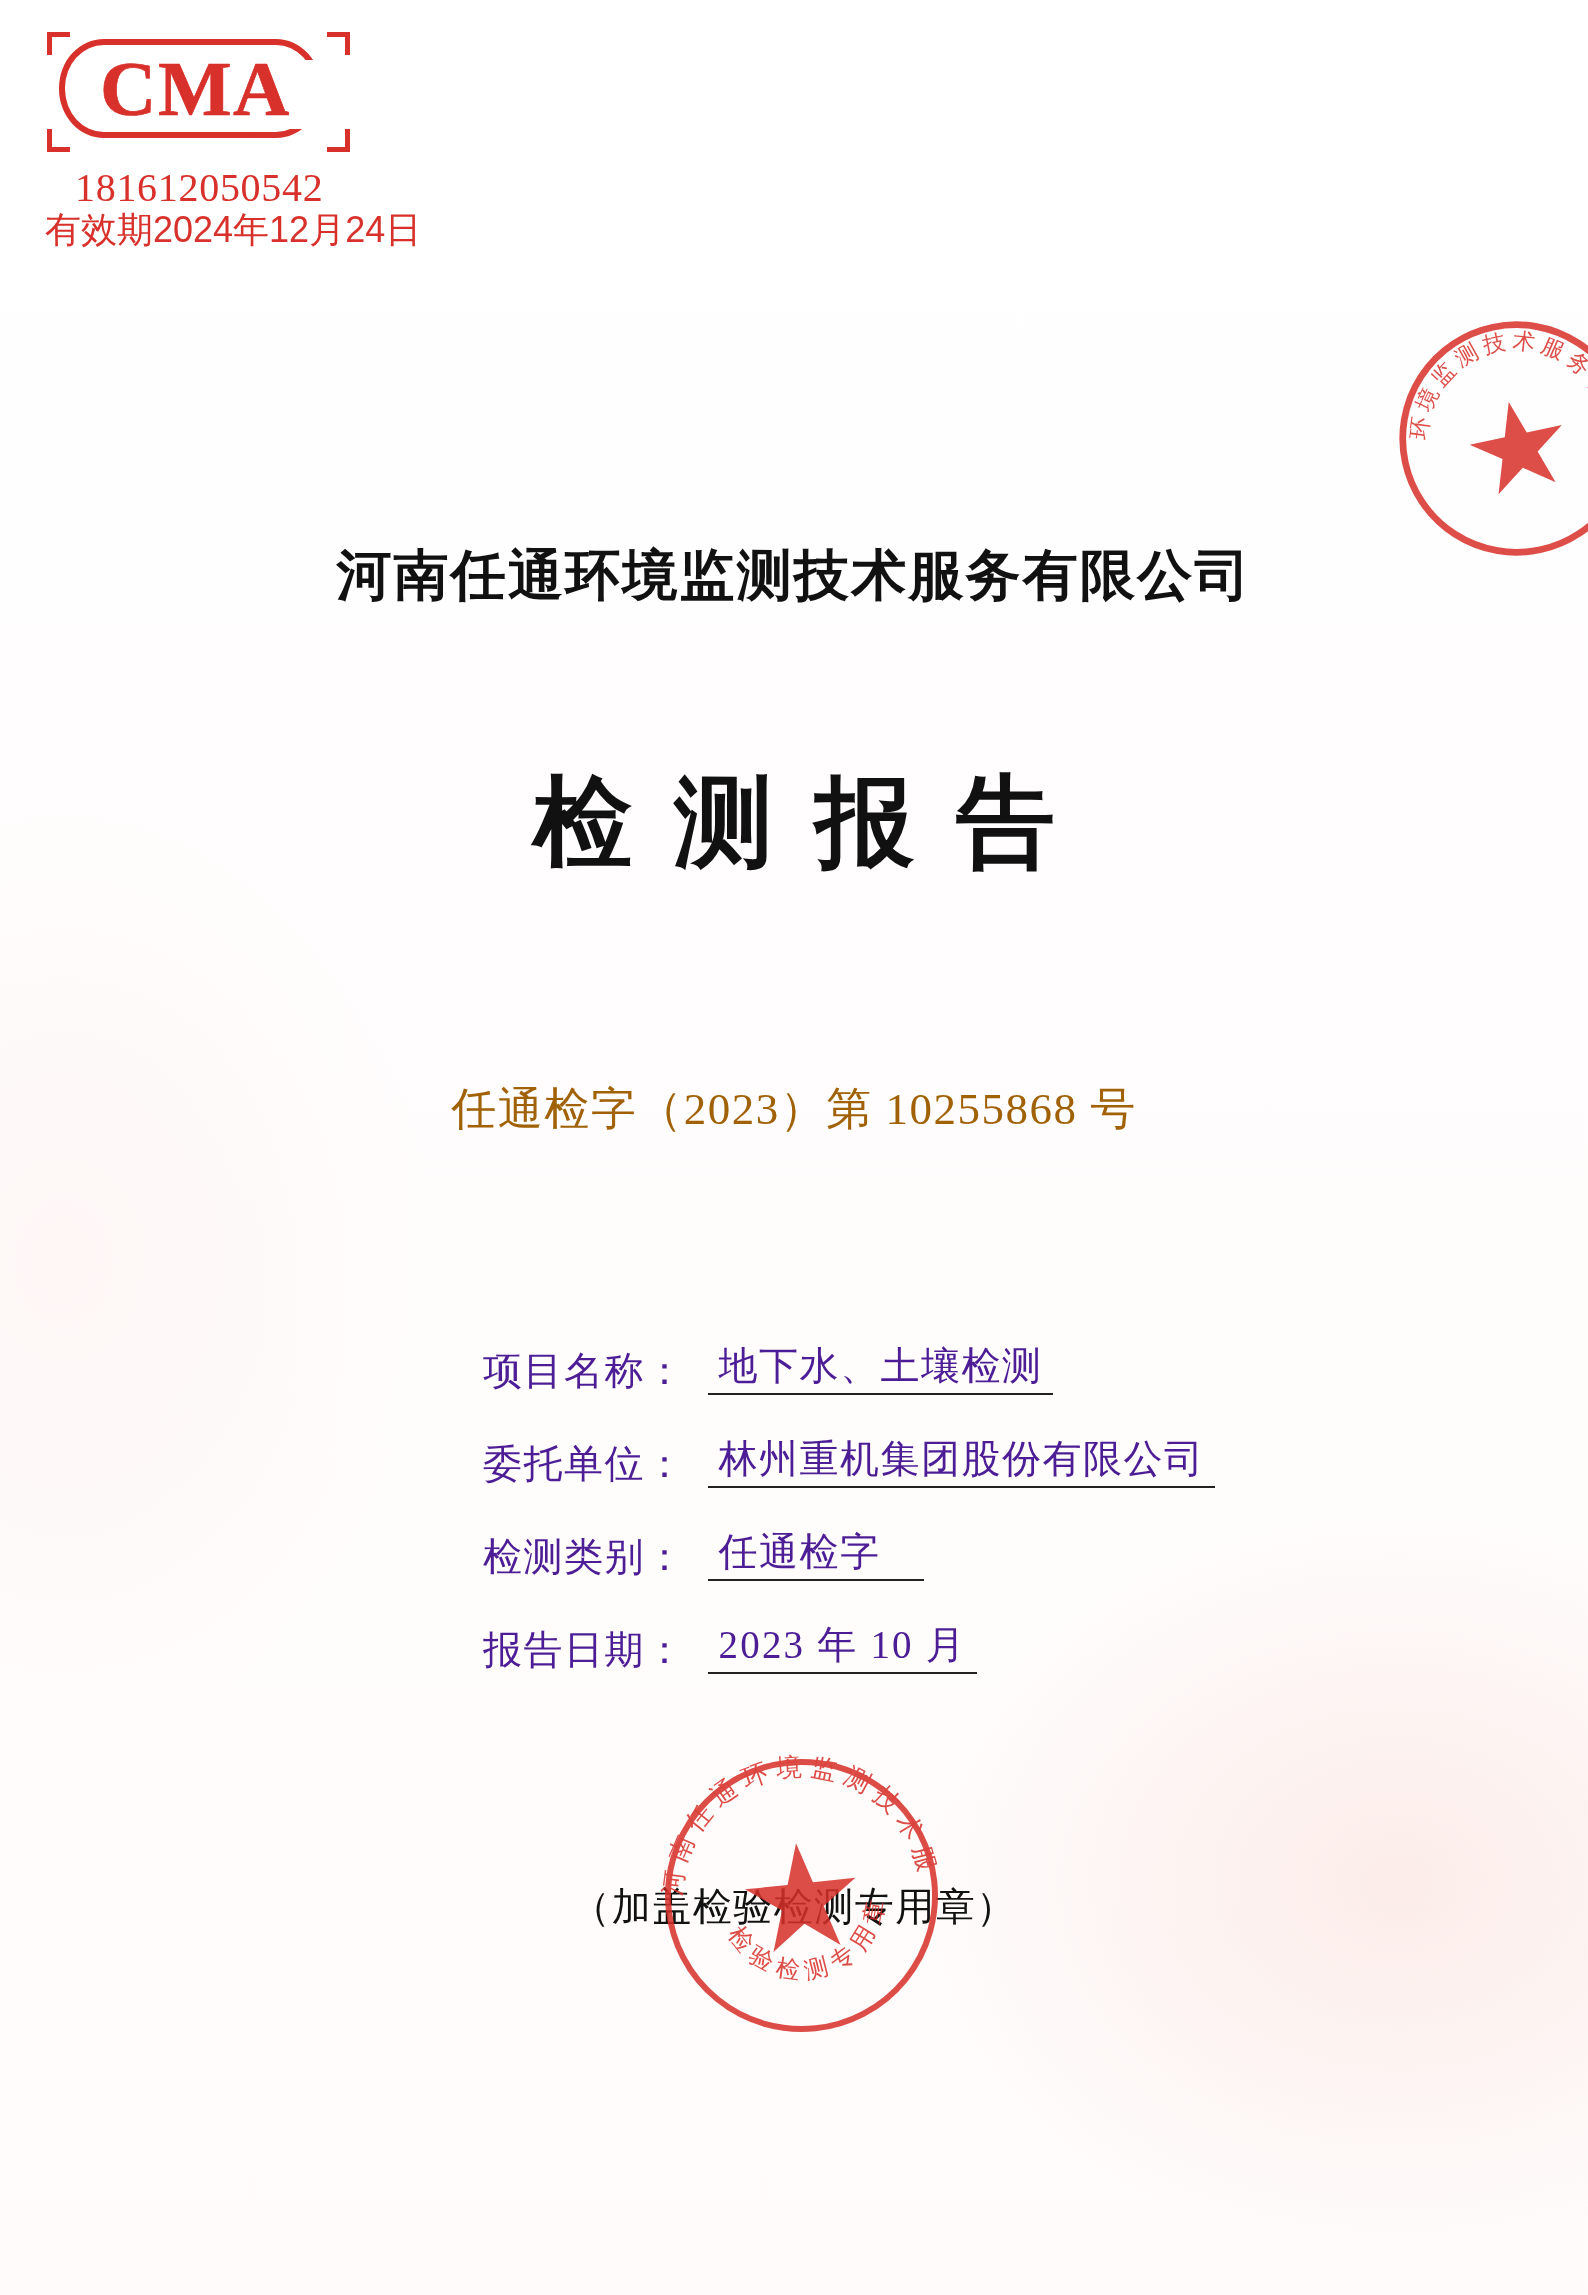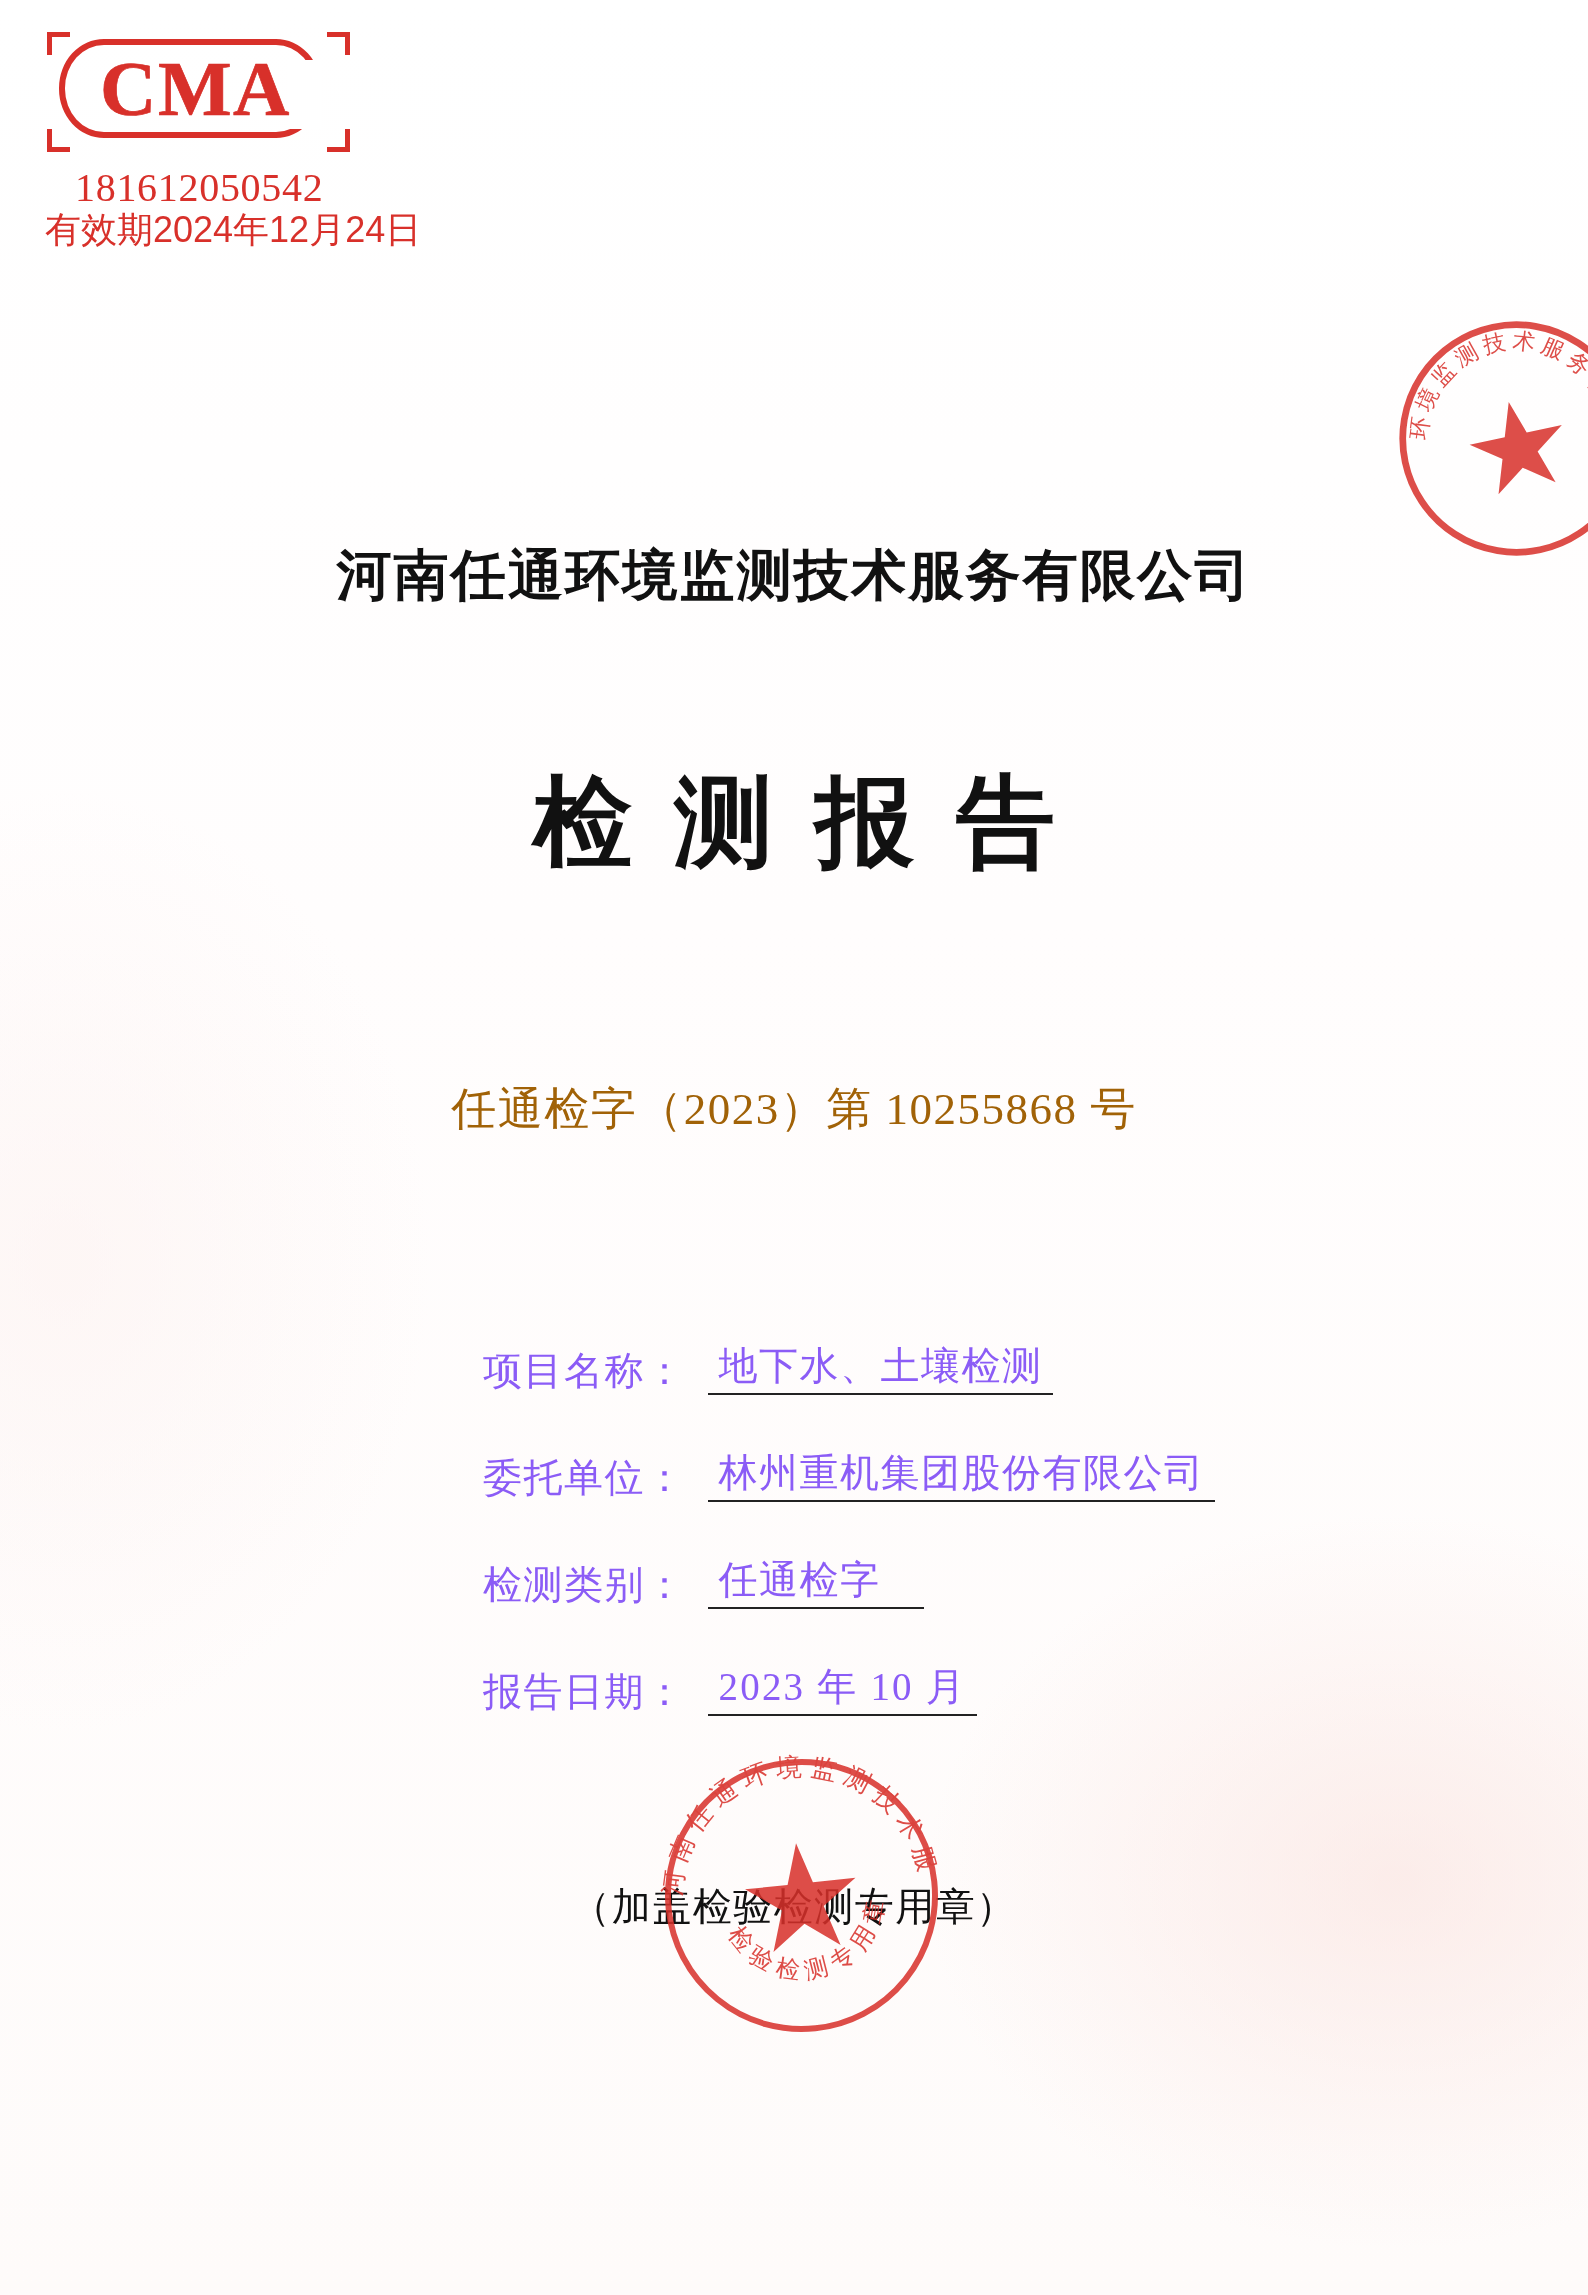--- a/index.html
+++ b/index.html
@@ -196,25 +196,25 @@
 
   .fields {
     position: absolute;
     top: 1341px;
     left: 483px;
     width: 824px;
   }
   .field-row {
     display: flex;
     align-items: flex-end;
-    margin-bottom: 53px;
+    margin-bottom: 39px;
     font-family: "Liberation Serif", serif;
     font-size: 39px;
     line-height: 49px;
-    color: #8b5cf6;
+    color: #4c1d95;
     white-space: nowrap;
   }
   .field-label {
     width: 225px;
     flex: 0 0 225px;
     letter-spacing: 1.5px;
   }
   .field-value {
     border-bottom: 2.2px solid #222;
     padding: 0 10.5px 3px 10.5px;

